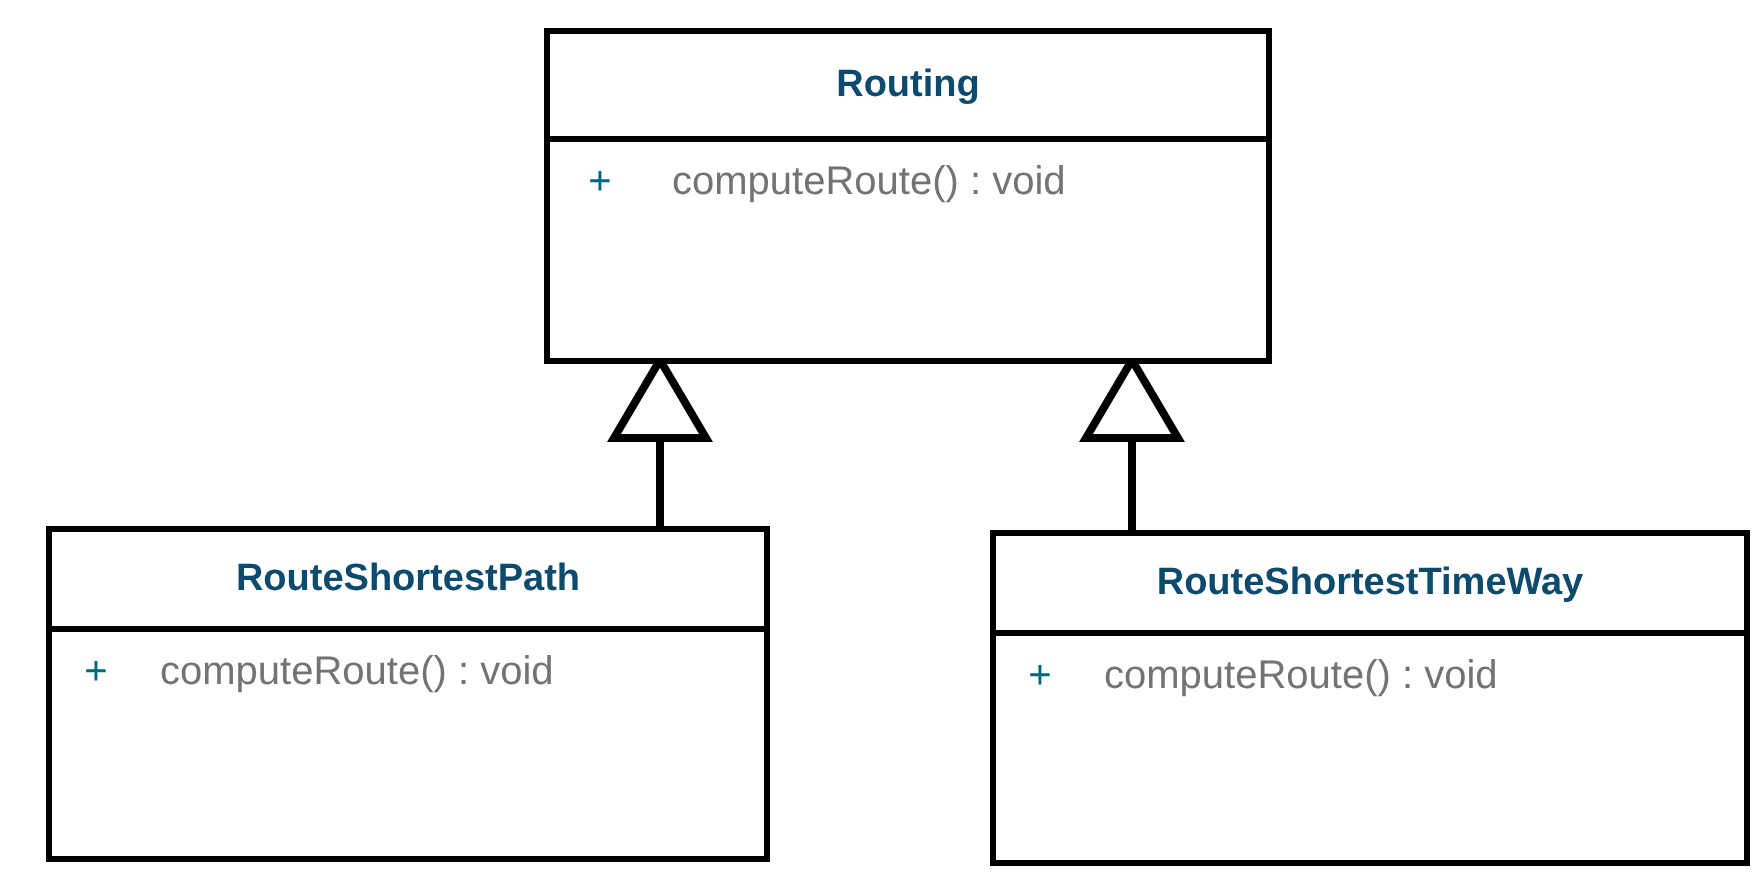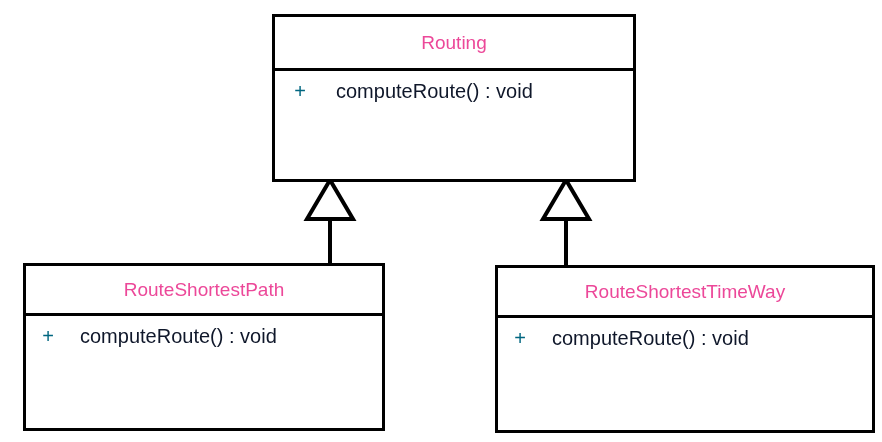--- a/index.html
+++ b/index.html
@@ -40,22 +40,22 @@
   .uml-class-name-compartment {
     box-sizing: border-box;
     border-bottom: 3px solid #000000;
     display: flex;
     align-items: center;
     justify-content: center;
     flex: none;
   }
   .uml-class-name {
     font-family: "Liberation Sans", sans-serif;
-    font-weight: normal;
-    color: #ec4899;
+    font-weight: bold;
+    color: #0c4a6e;
     letter-spacing: 0px;
     white-space: nowrap;
   }
   .uml-members-compartment {
     box-sizing: border-box;
     flex: 1 1 auto;
     padding-top: 9px;
   }
   .uml-member-row {
     display: flex;
@@ -63,21 +63,21 @@
     white-space: nowrap;
   }
   .uml-visibility {
     font-family: "Liberation Sans", sans-serif;
     color: #006680;
     flex: none;
     text-align: center;
   }
   .uml-member-signature {
     font-family: "Liberation Sans", sans-serif;
-    color: #0f172a;
+    color: #737373;
   }
 
   
   #class-routing {
     left: 272px;
     top: 14px;
     width: 364px;
     height: 168px;
   }
   #class-routing .uml-class-name-compartment { height: 54px; }

